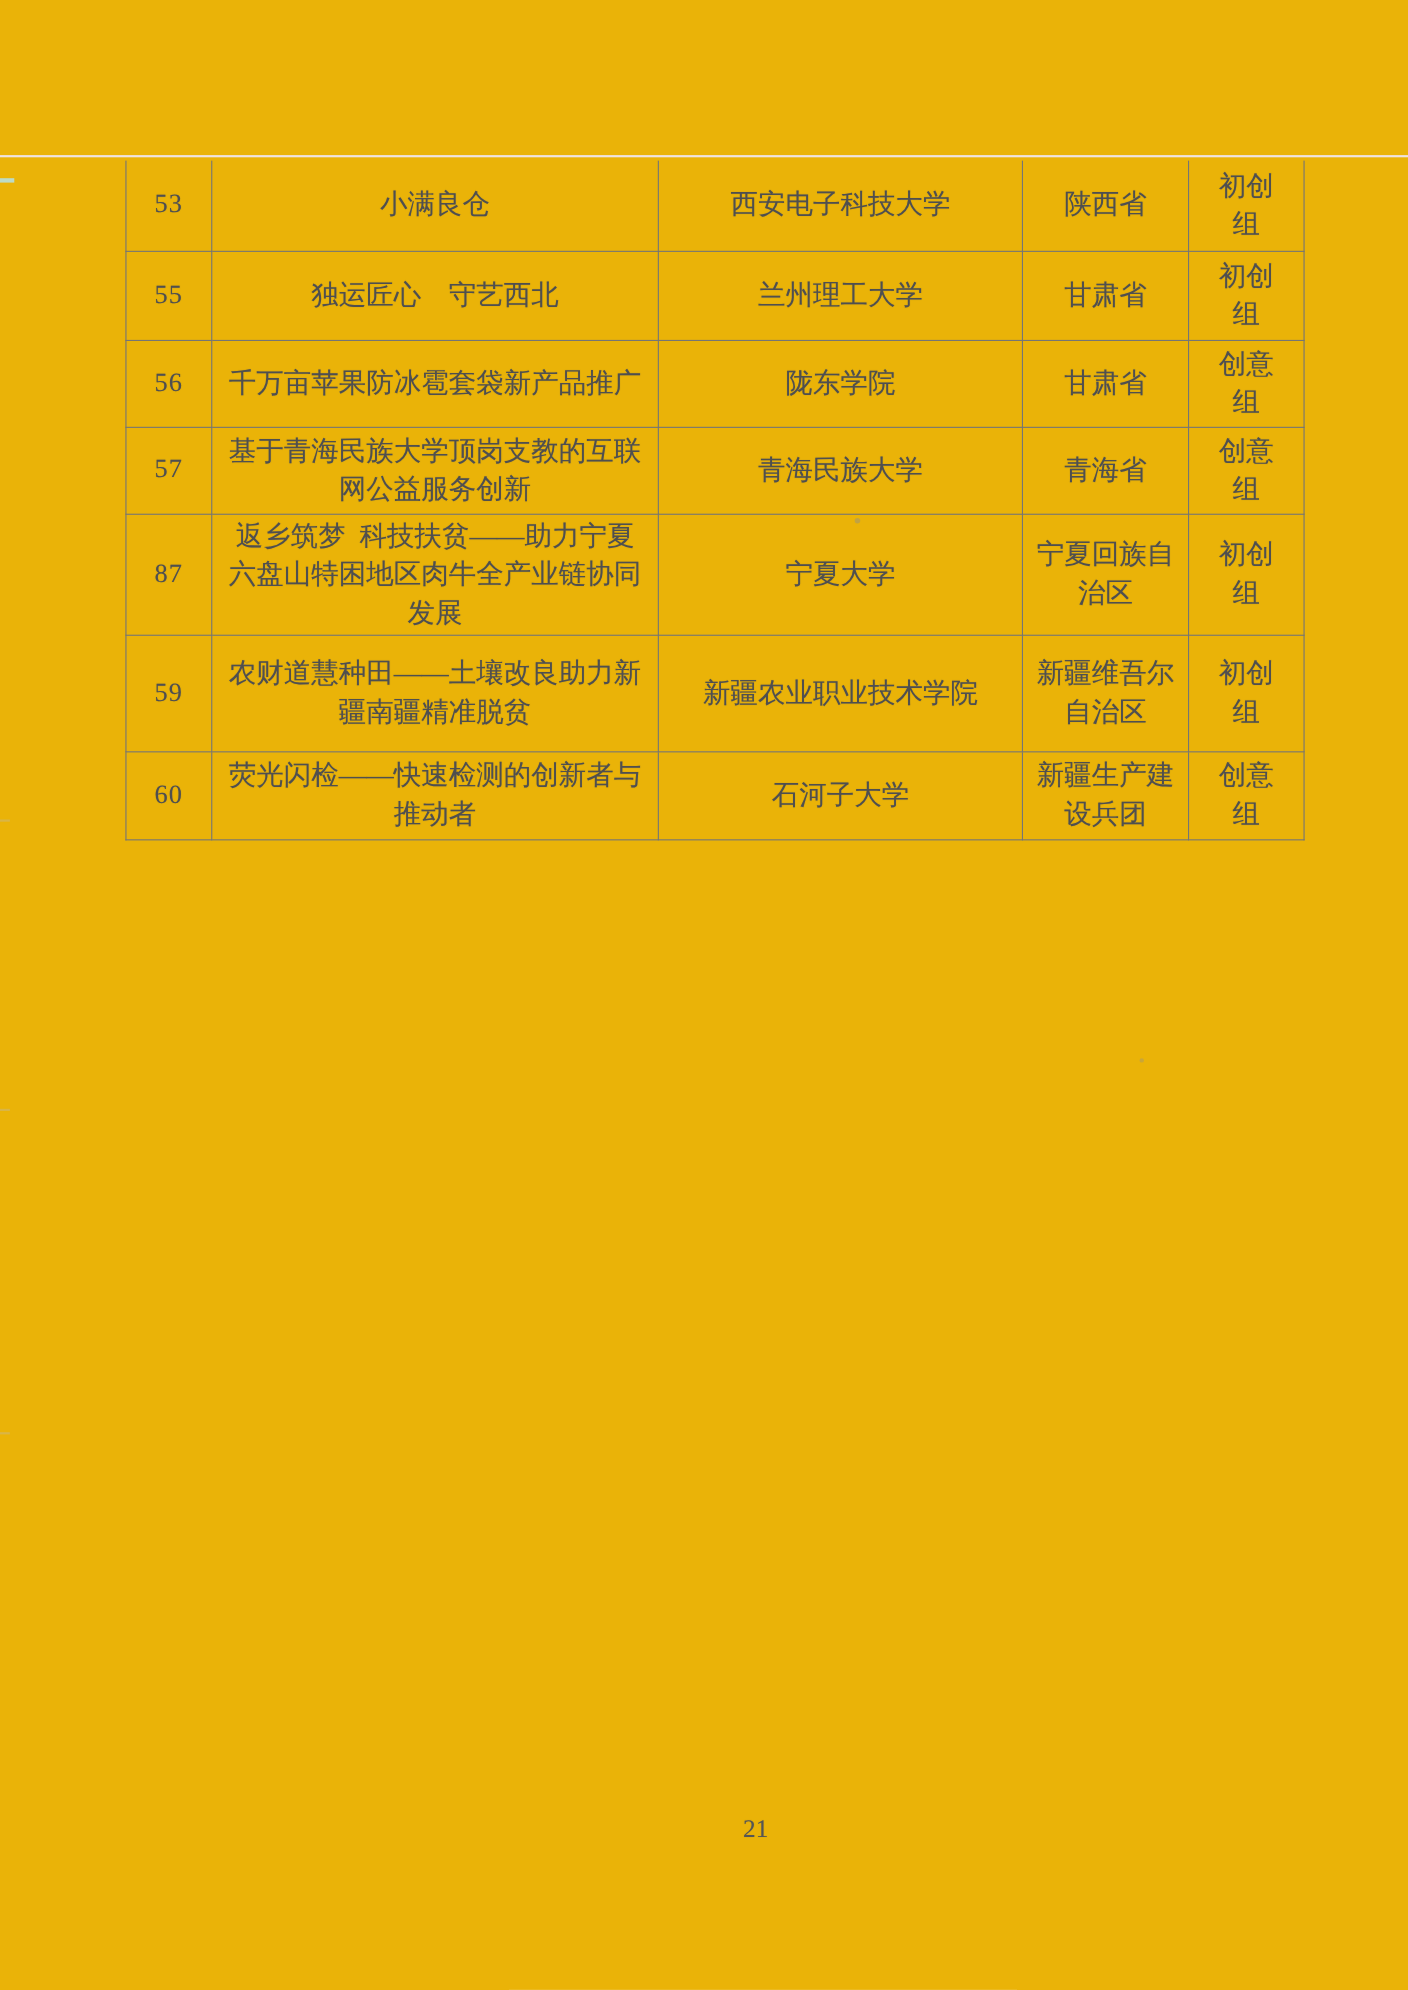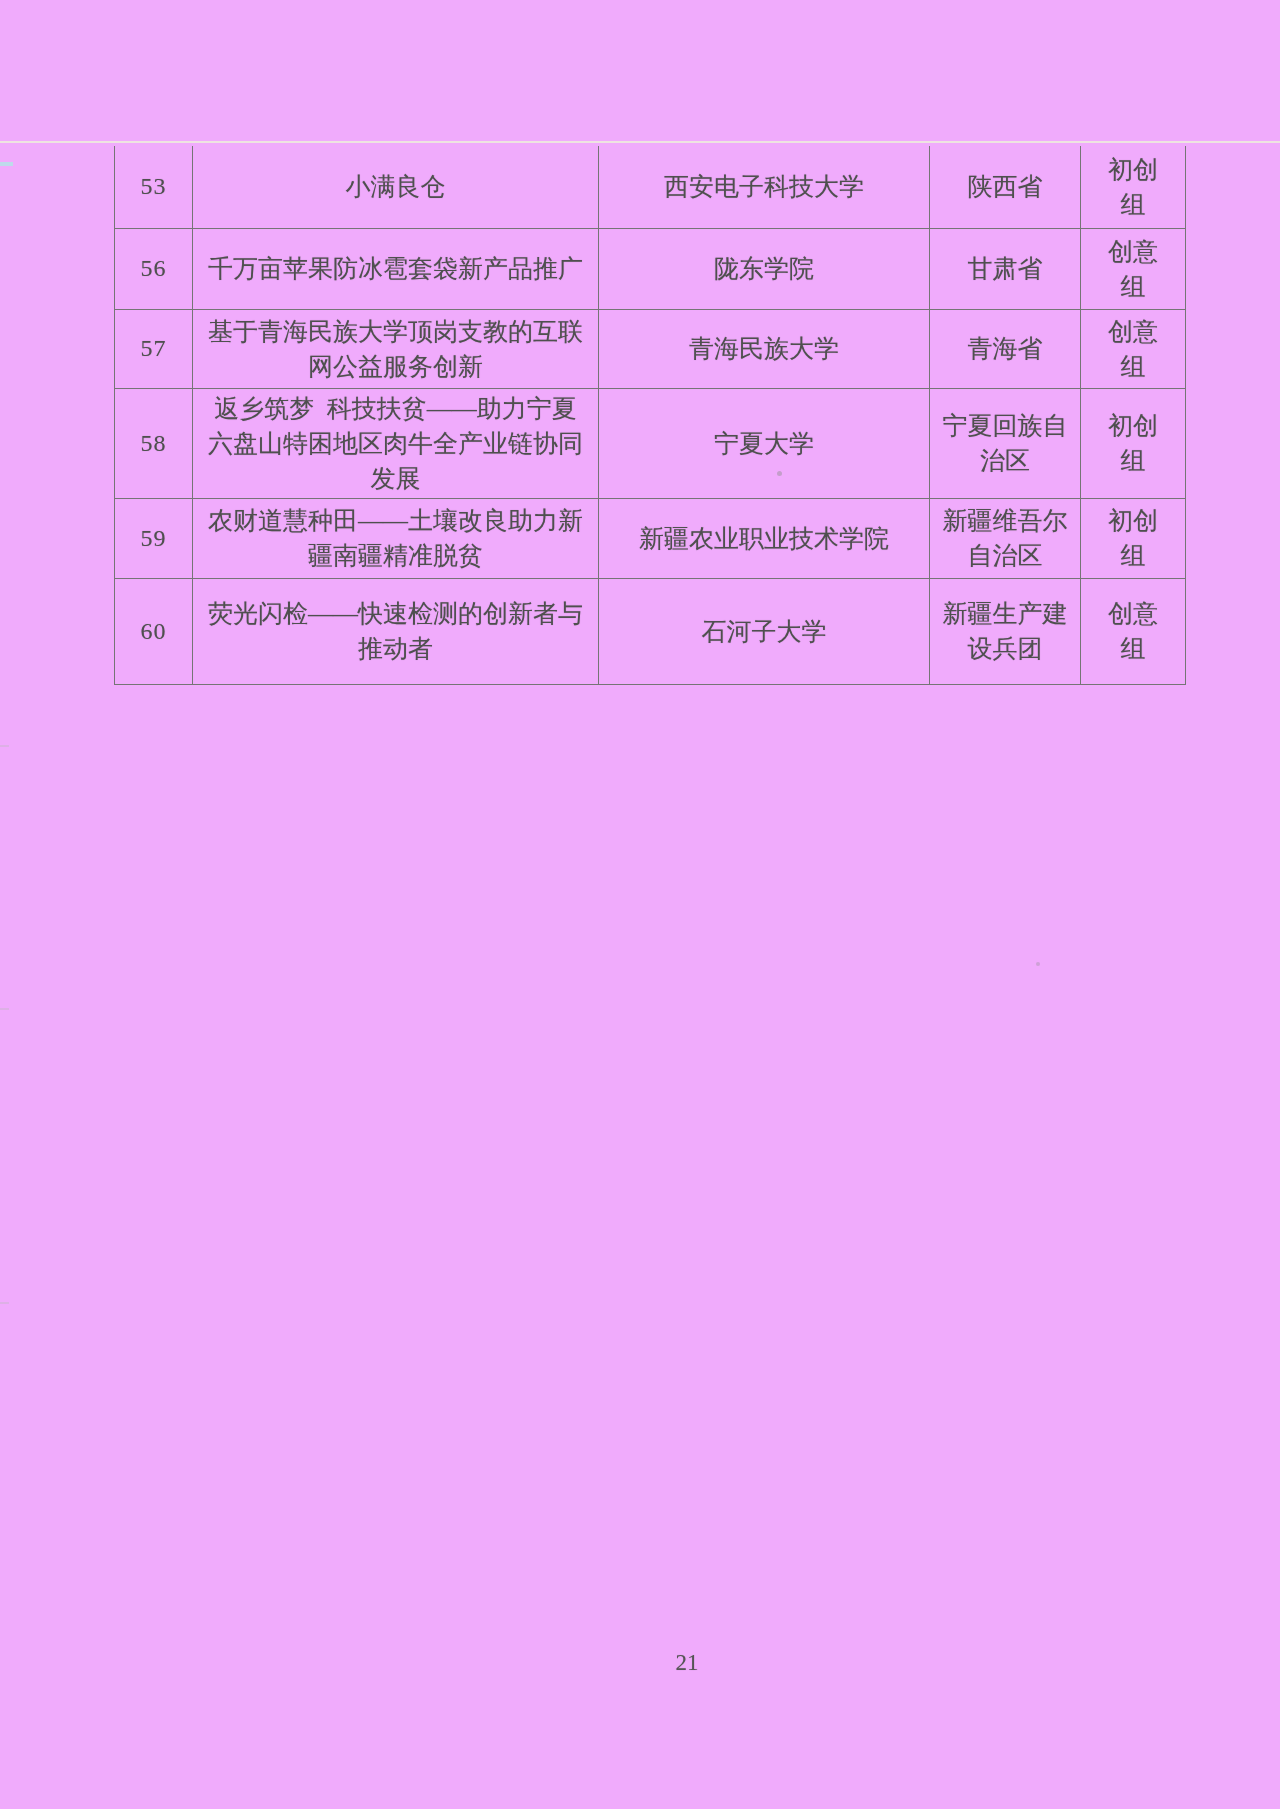--- a/index.html
+++ b/index.html
@@ -5,21 +5,21 @@
   html, body {
     margin: 0;
     padding: 0;
     background: #ffffff;
     font-family: "Liberation Serif", "DejaVu Serif", serif;
   }
   .page {
     position: relative;
     width: 1280px;
     height: 1809px;
-    background: #f0abfc;
+    background: #eab308;
     overflow: hidden;
     color: #4f4f4f;
   }
   
   .scan-band-line {
     position: absolute;
     left: 0;
     top: 141px;
     width: 1280px;
     height: 2px;
@@ -131,35 +131,42 @@
     </colgroup>
     <tbody>
       <tr>
         <td class="no">53</td>
         <td class="name">小满良仓</td>
         <td class="school">西安电子科技大学</td>
         <td class="region">陕西省</td>
         <td class="group">初创组</td>
       </tr>
       <tr>
+        <td class="no">55</td>
+        <td class="name">独运匠心　守艺西北</td>
+        <td class="school">兰州理工大学</td>
+        <td class="region">甘肃省</td>
+        <td class="group">初创组</td>
+      </tr>
+      <tr>
         <td class="no">56</td>
         <td class="name">千万亩苹果防冰雹套袋新产品推广</td>
         <td class="school">陇东学院</td>
         <td class="region">甘肃省</td>
         <td class="group">创意组</td>
       </tr>
       <tr>
         <td class="no">57</td>
         <td class="name">基于青海民族大学顶岗支教的互联网公益服务创新</td>
         <td class="school">青海民族大学</td>
         <td class="region">青海省</td>
         <td class="group">创意组</td>
       </tr>
       <tr>
-        <td class="no">58</td>
+        <td class="no">87</td>
         <td class="name">返乡筑梦 科技扶贫——助力宁夏六盘山特困地区肉牛全产业链协同发展</td>
         <td class="school">宁夏大学</td>
         <td class="region">宁夏回族自治区</td>
         <td class="group">初创组</td>
       </tr>
       <tr>
         <td class="no">59</td>
         <td class="name">农财道慧种田——土壤改良助力新疆南疆精准脱贫</td>
         <td class="school">新疆农业职业技术学院</td>
         <td class="region">新疆维吾尔自治区</td>

